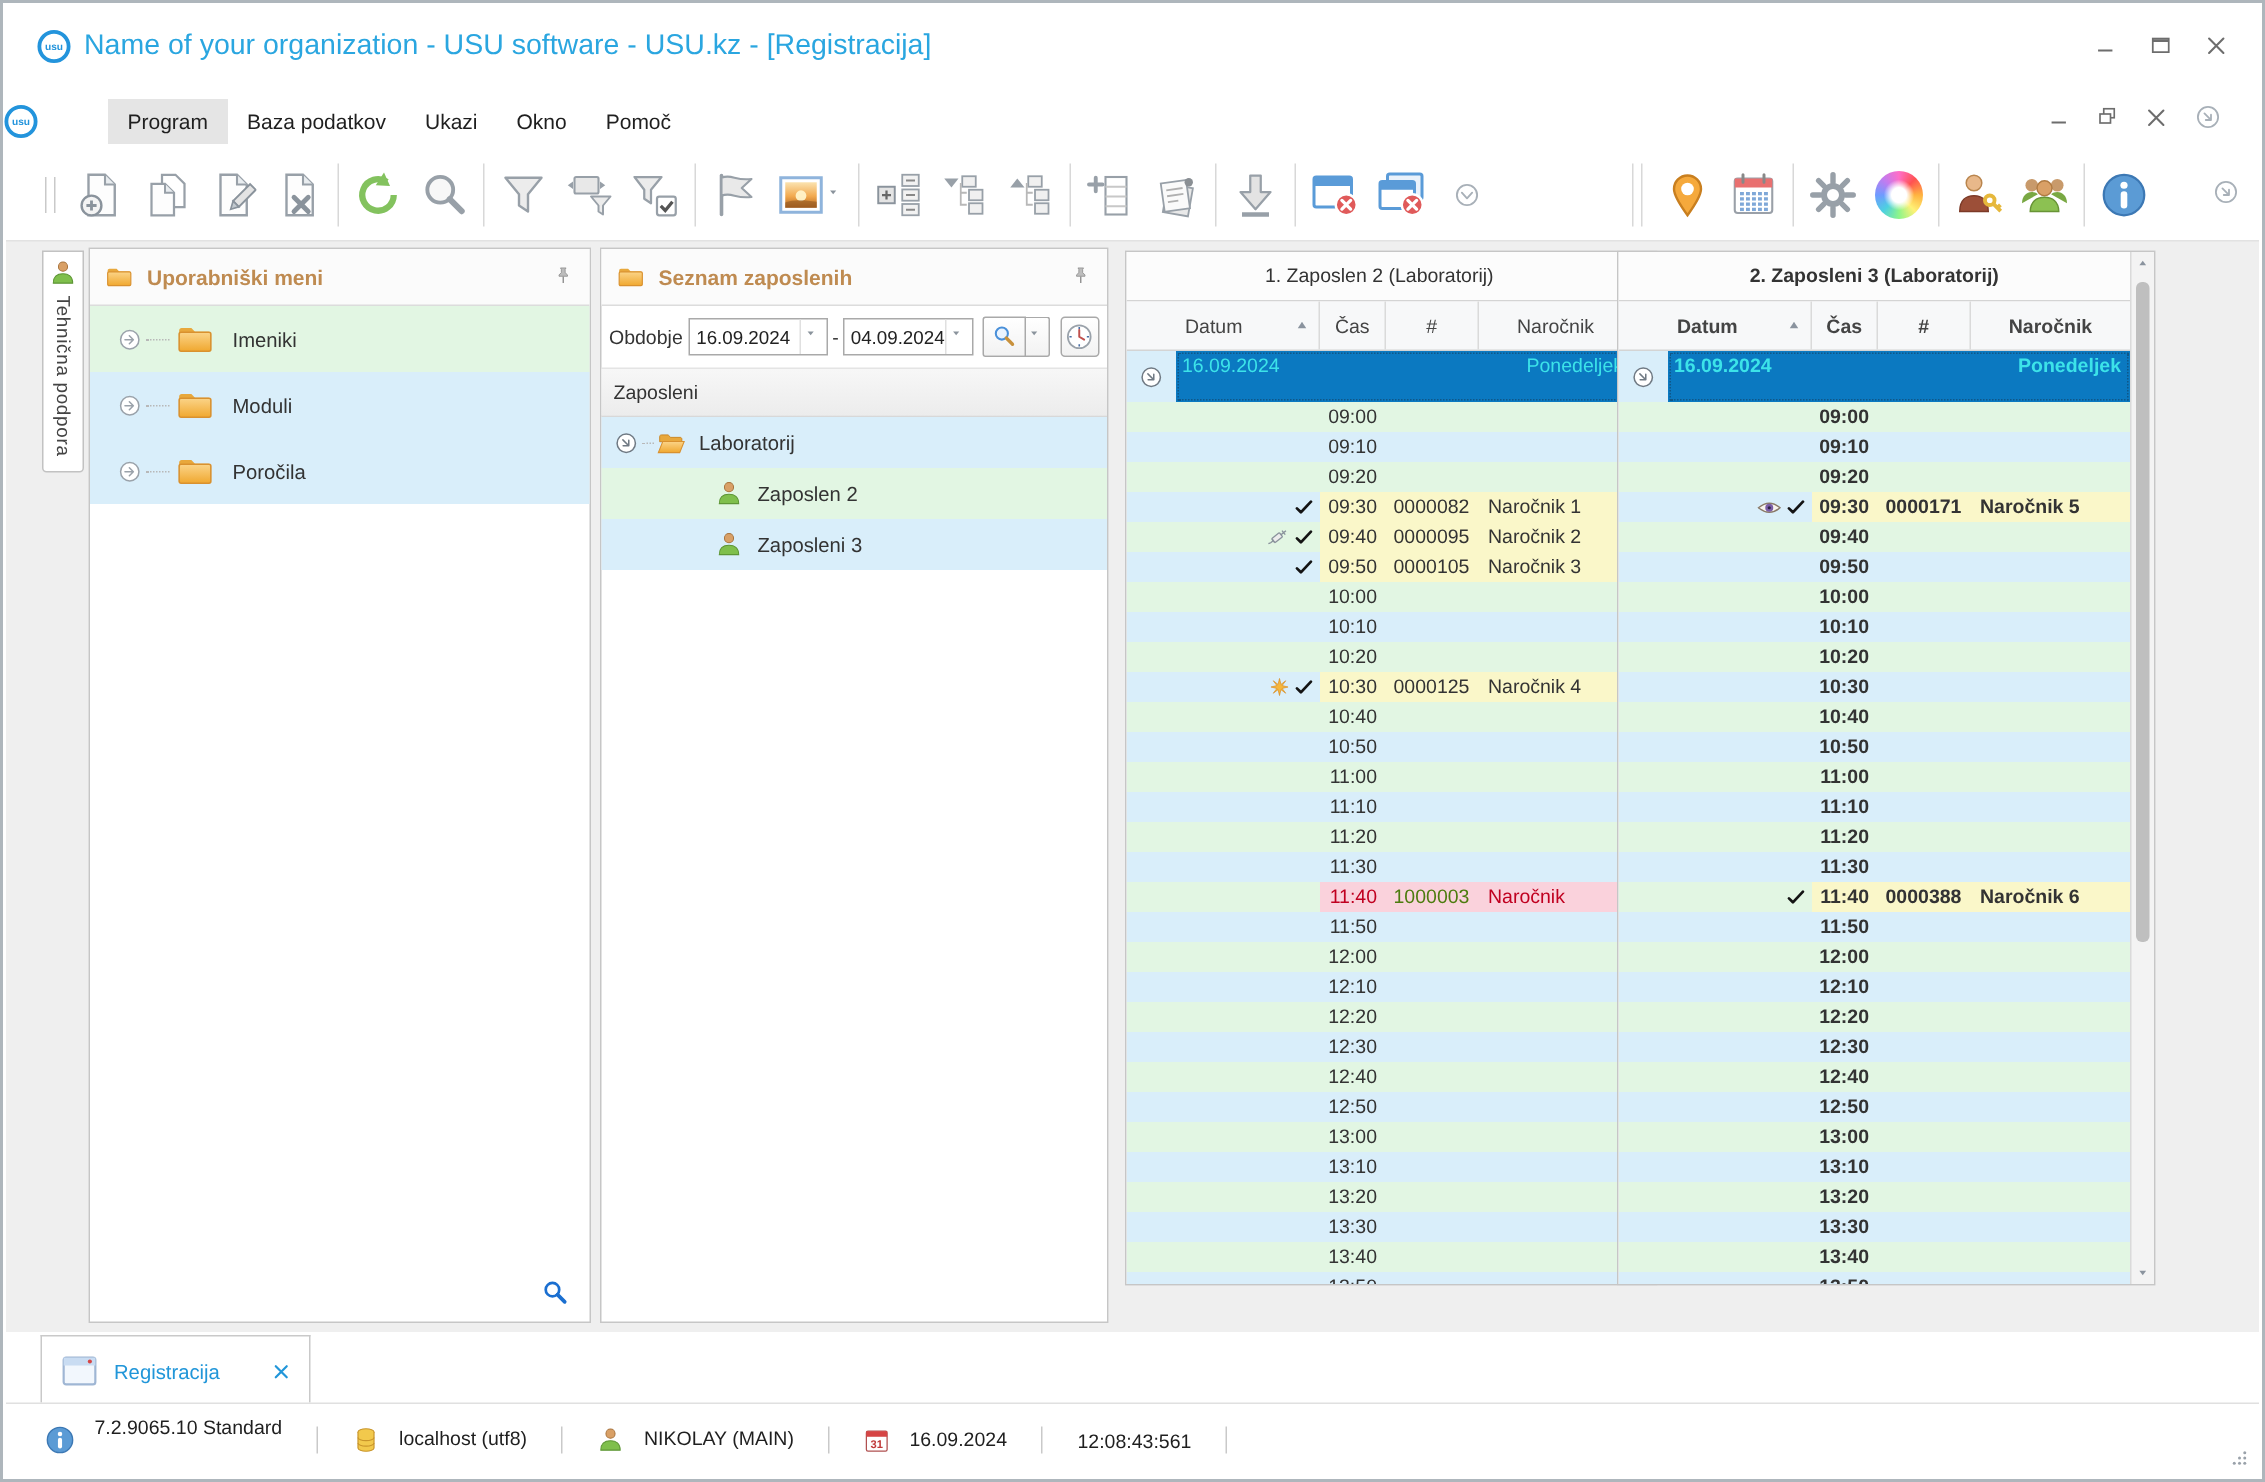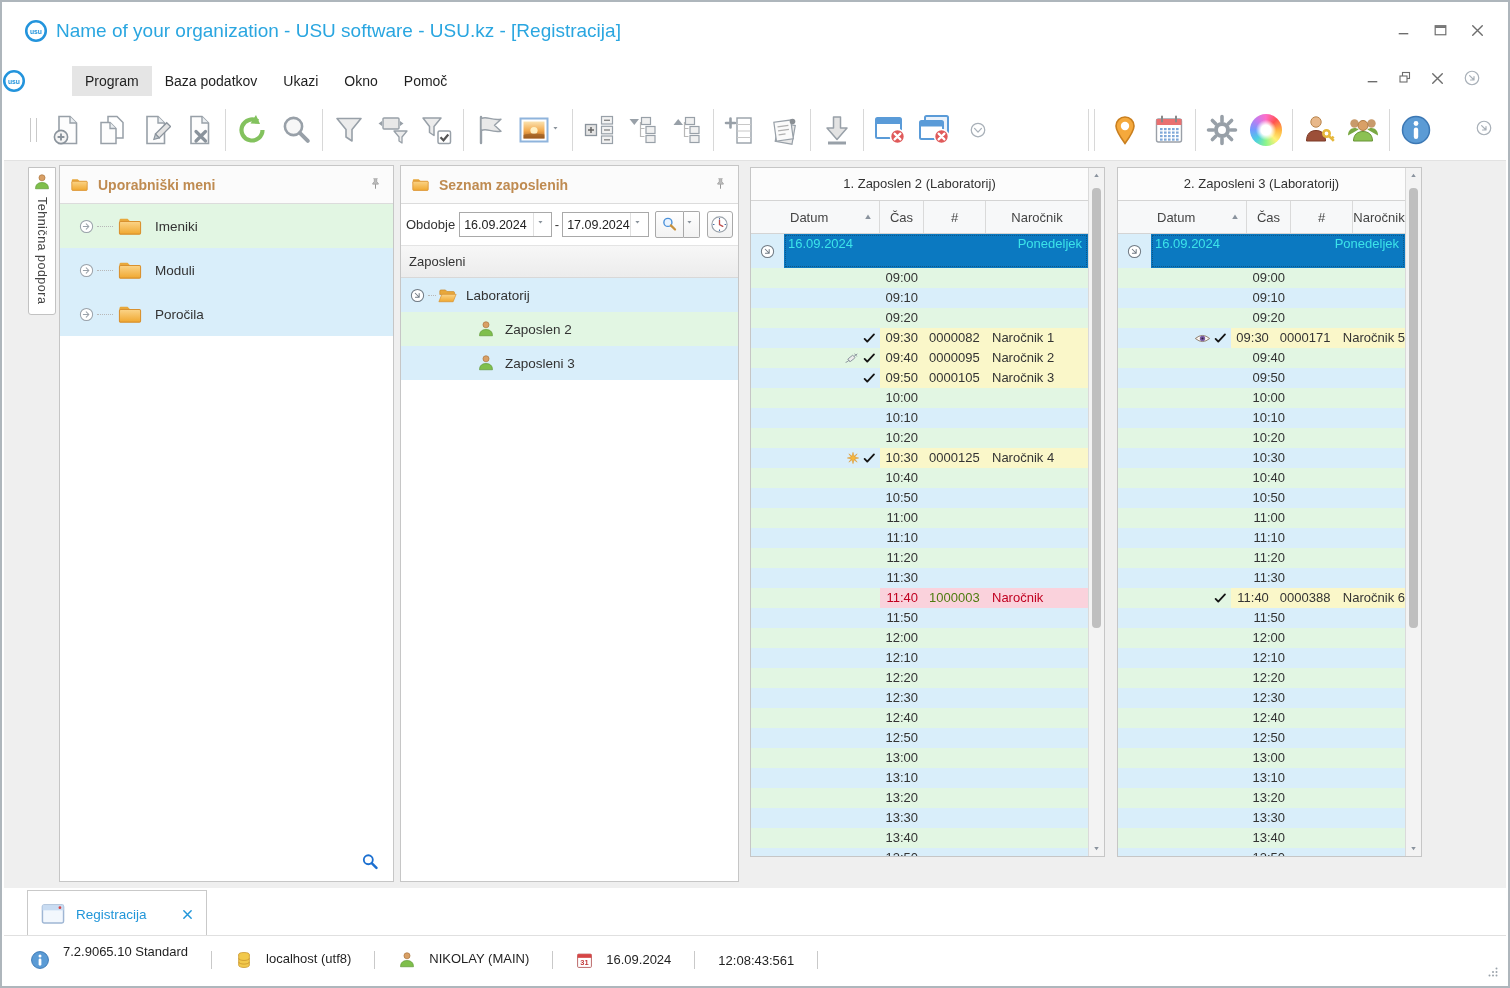--- a/index.html
+++ b/index.html
@@ -61,21 +61,21 @@
   .dash{margin:0 3px;font-size:13px;color:#333;}
   .btn{display:flex;align-items:center;justify-content:center;border:1px solid #a9a9a9;background:linear-gradient(#fff,#f2f2f2);box-sizing:border-box;}
   .search-btn{height:27px;width:30px;margin-left:6px;border-radius:2px 0 0 2px;}
   .search-dd{height:27px;width:16px;border-left:none;border-radius:0 2px 2px 0;}
   .clock-btn{height:27px;width:27px;margin-left:7px;border-radius:3px;}
   .band{height:31px;display:flex;align-items:center;background:linear-gradient(#f7f7f7,#ececec);border-bottom:1px solid #d8d8d8;font-size:13px;color:#333;padding:0 8px;}
 
   
   .sched{position:absolute;top:165px;height:690px;background:#fff;border:1px solid #c6c6c6;box-sizing:border-box;}
   #sched-0{left:748px;width:355px;}
-  #sched-1{left:1115px;width:305px;}
+  #sched-1{left:1076px;width:359px;font-weight:bold;}
   .s-inner{position:absolute;left:0;top:0;bottom:0;display:flex;flex-direction:column;overflow:hidden;}
   .s-title{height:32px;line-height:32px;text-align:center;font-size:13px;color:#333;background:#fcfcfc;border-bottom:1px solid #d4d4d4;}
   .s-head{height:32px;display:flex;background:#f7f8f9;border-bottom:1px solid #d4d4d4;font-size:13px;color:#444;}
   .s-head .hc{display:flex;align-items:center;justify-content:center;border-right:1px solid #dadada;box-sizing:border-box;}
   .hc.h-gutter{border-right:none;}
   .hc.h-datum{justify-content:space-between;padding:0 6px;}
   .hc:last-child{border-right:none;}
   .s-body{flex:1;overflow:hidden;}
   .s-scroll{position:absolute;top:0;right:0;bottom:0;width:16px;background:#f3f3f3;border-left:1px solid #dadada;box-sizing:border-box;}
   .sc-arr{position:absolute;left:0;right:0;height:15px;display:flex;align-items:center;justify-content:center;}
@@ -658,21 +658,21 @@
       <span class="combo">
         <span class="combo-text">16.09.2024</span>
         <span class="combo-btn">
             <svg width="11" height="11" viewBox="0 0 32 32" xmlns="http://www.w3.org/2000/svg">
               <path d="M4 6l6 7 6-7z" fill="#8a939c"></path>
             </svg>
           </span>
       </span>
       <span class="dash">-</span>
       <span class="combo" style="width:88px;">
-        <span class="combo-text">17.09.2024</span>
+        <span class="combo-text">04.09.2024</span>
         <span class="combo-btn">
             <svg width="11" height="11" viewBox="0 0 32 32" xmlns="http://www.w3.org/2000/svg">
               <path d="M4 6l6 7 6-7z" fill="#8a939c"></path>
             </svg>
           </span>
       </span>
       <span class="btn search-btn">
           <span class="ic">
             <svg width="17" height="17" viewBox="0 0 32 32" xmlns="http://www.w3.org/2000/svg">
               <circle cx="13" cy="12" r="7.6" fill="#eaf4ff" stroke="#4a90d9" stroke-width="2.6"></circle>

